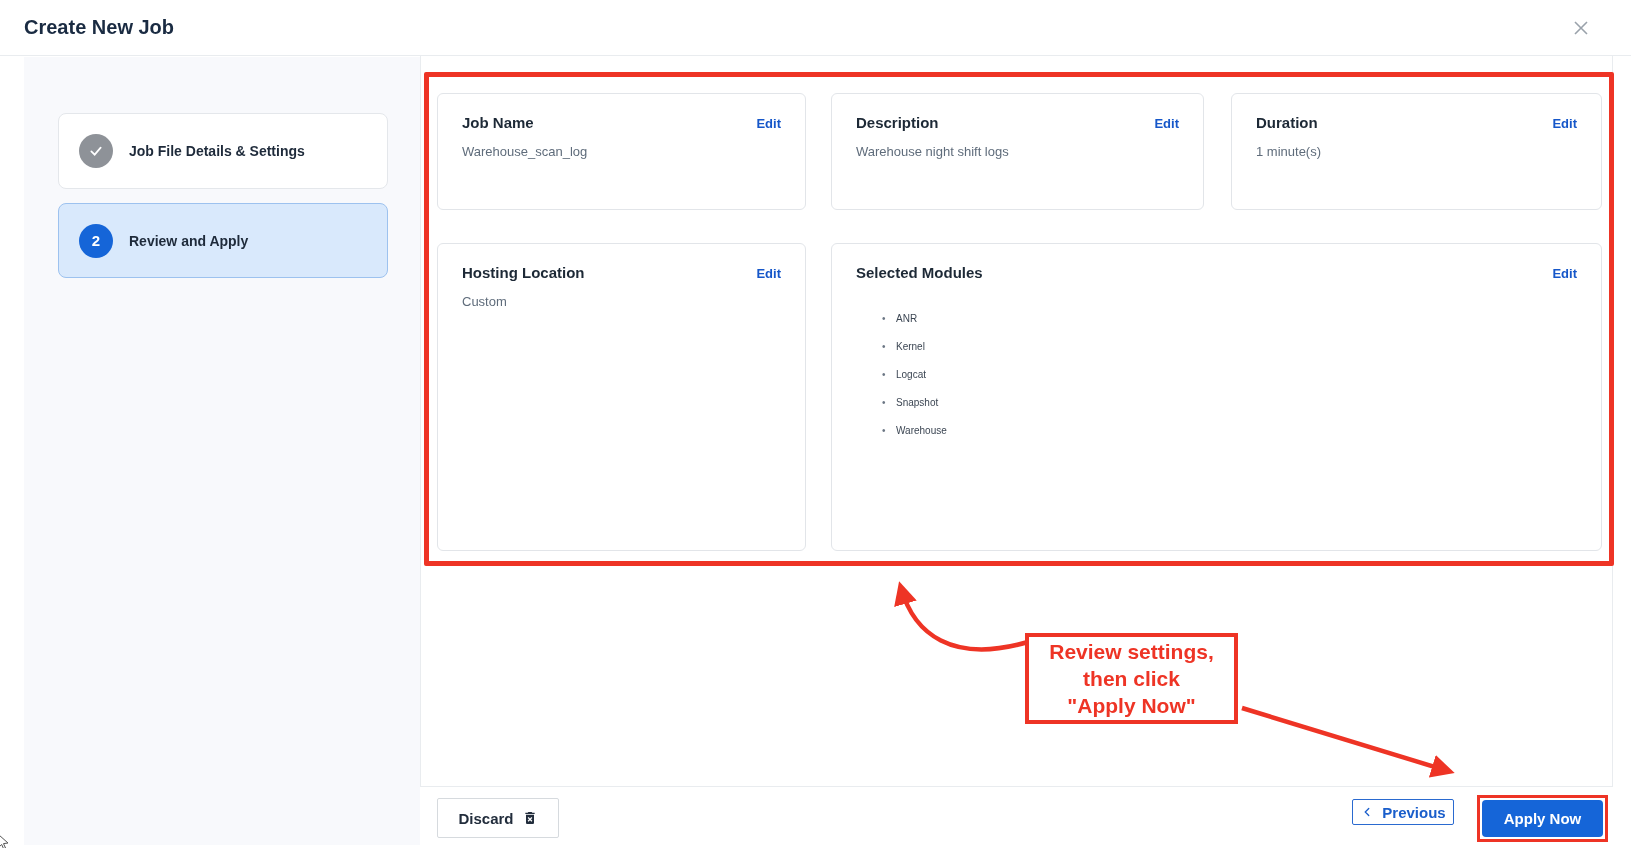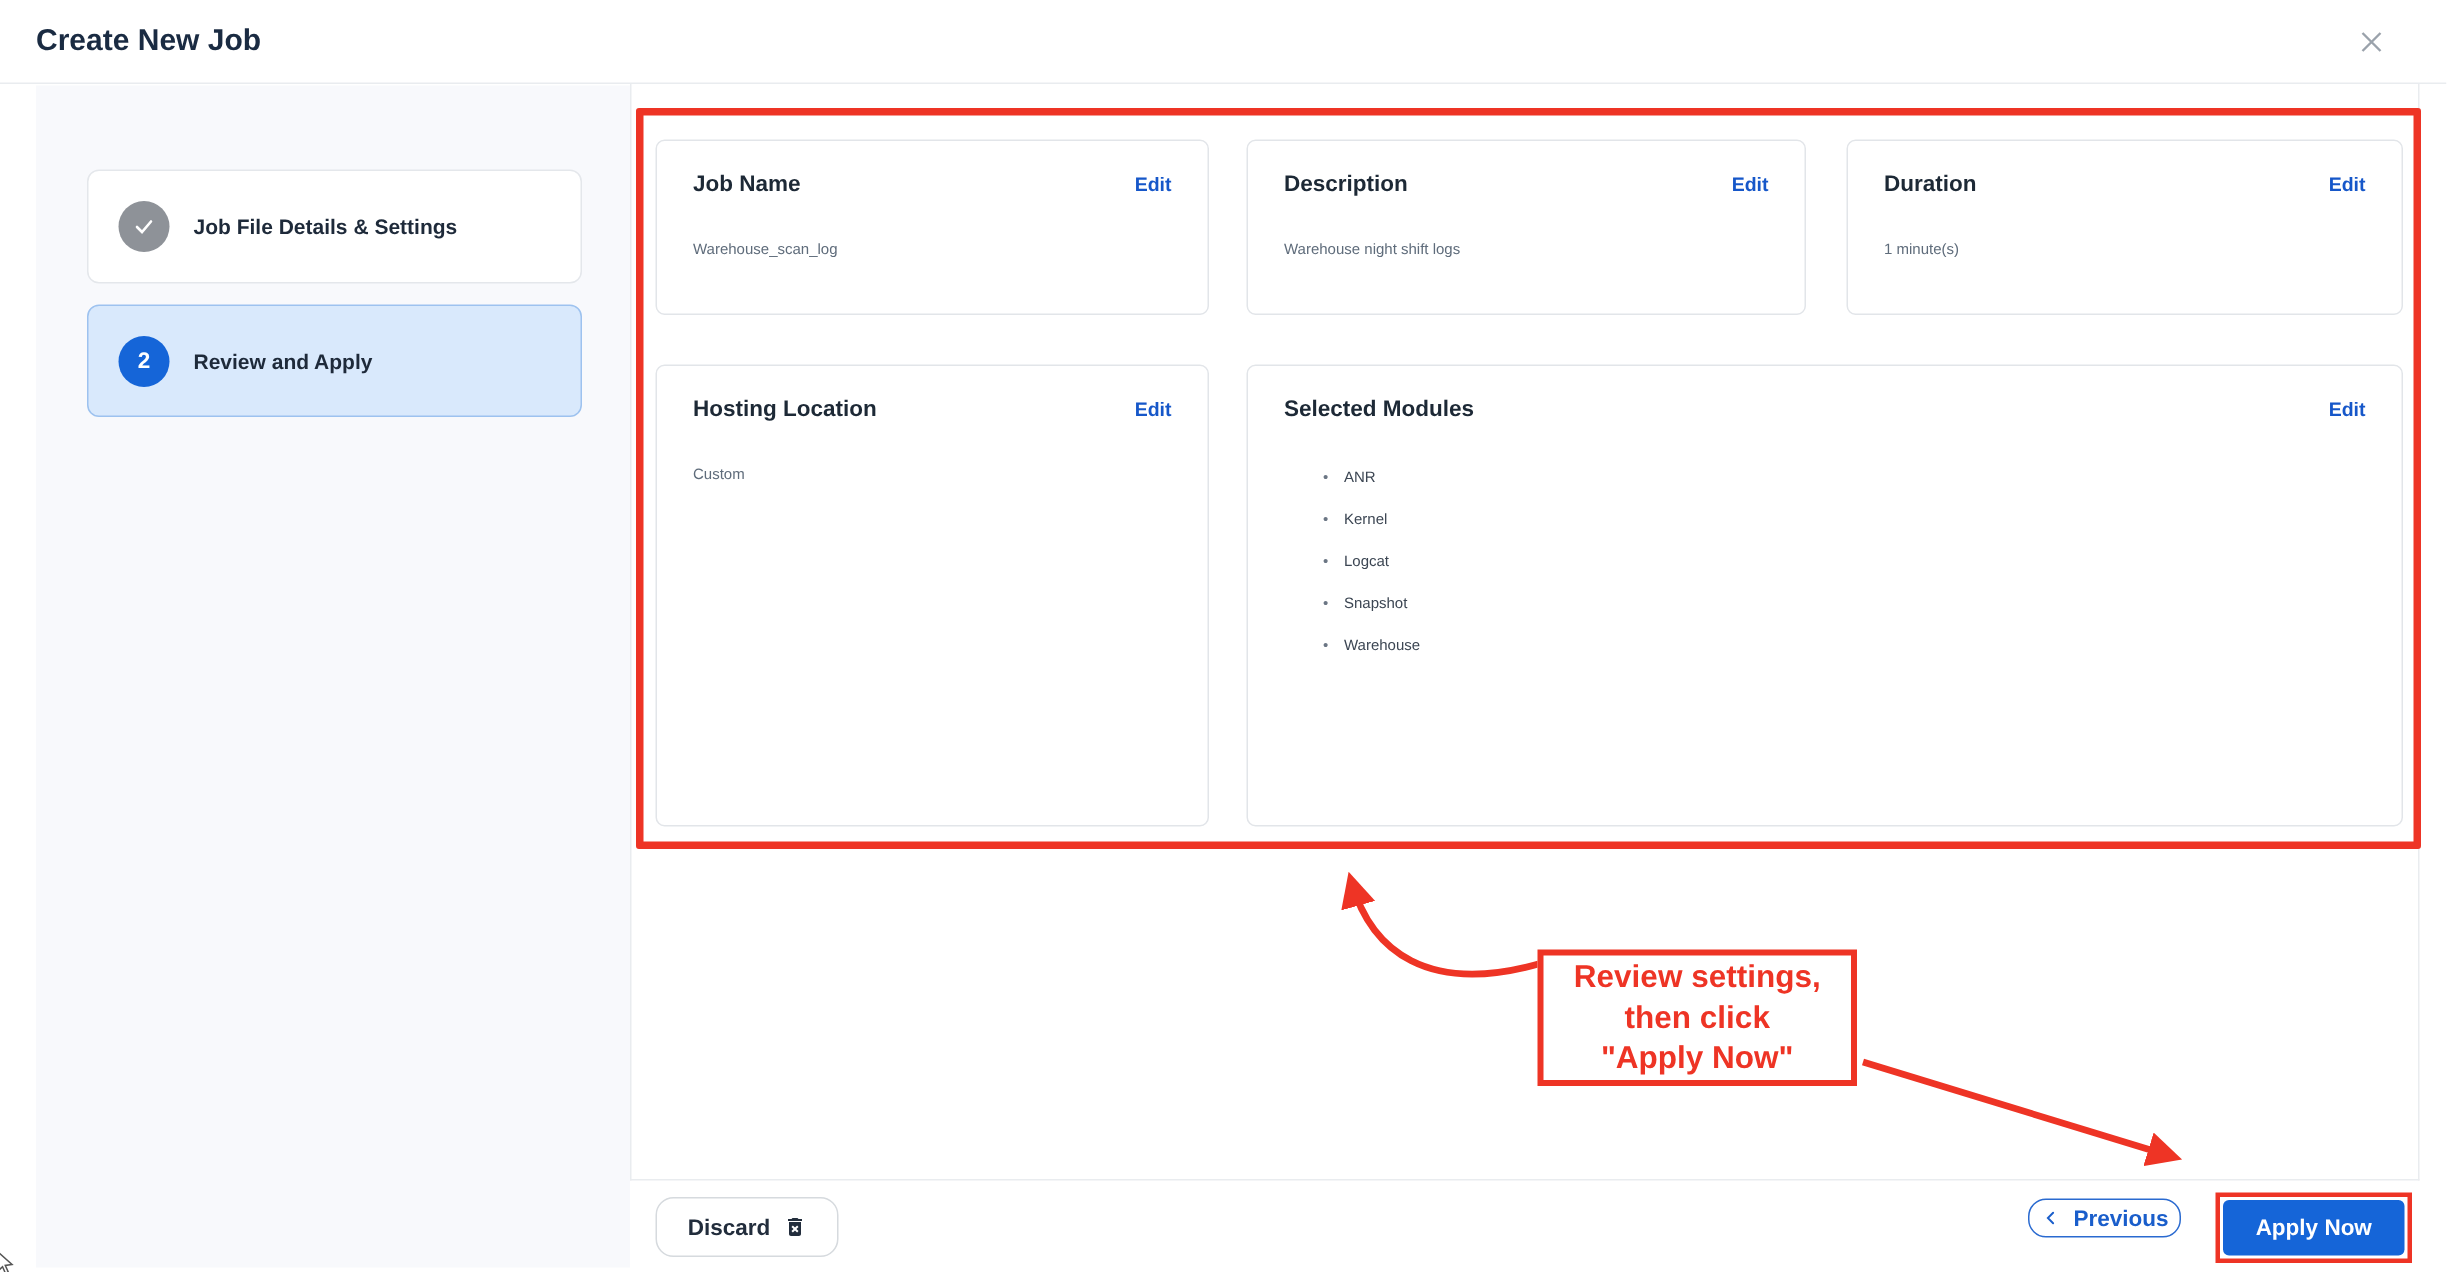--- a/index.html
+++ b/index.html
@@ -28,25 +28,25 @@
   .step-indicator.gray { background:#8e9298; }
   .step-indicator.blue { background:var(--accent,#1a6fe0); }
   .step-label { margin-left:16px; font-size:14px; font-weight:700; color:#1e2a3a; }
 
   
   .main-panel { position:absolute; left:420px; top:56px; width:1193px; height:731px;
                 background:#fff; border-left:1px solid #e9ecef; border-right:1px solid #e9ecef;
                 border-bottom:1px solid #e9ecef; }
   .card { position:absolute; background:#fff; border:1px solid #e2e5e9; border-radius:6px;
           padding:20px 24px; z-index:2; }
-  .card-head { display:flex; align-items:center; justify-content:space-between; }
+  .card-head { display:flex; align-items:flex-end; justify-content:space-between; }
   .card-title { font-size:15px; font-weight:700; color:#1d2936; }
   .edit-link { font-size:13px; font-weight:700; color:var(--link,#1657c9); cursor:pointer;
                background:none; border:none; }
-  .card-value { margin-top:30px; font-size:10px; color:#5f6c7b; }
+  .card-value { margin-top:13px; font-size:13px; color:#5f6c7b; }
   .card-job-name    { left:16px;  top:37px;  width:369px; height:117px; }
   .card-description { left:410px; top:37px;  width:373px; height:117px; }
   .card-duration    { left:810px; top:37px;  width:371px; height:117px; }
   .card-hosting     { left:16px;  top:187px; width:369px; height:308px; }
   .card-modules     { left:410px; top:187px; width:771px; height:308px; }
   .module-list { margin-top:24px; list-style:none; padding-left:40px; }
   .module-list li { position:relative; font-size:10px; color:#3c4653; line-height:28px; }
   .module-list li::before { content:"•"; position:absolute; left:-14px; color:#6b7684; }
 
   
@@ -56,21 +56,21 @@
   .anno-box { position:absolute; left:1025px; top:633px; width:213px; height:91px;
               background:#fff; border:4px solid var(--red,#ee3425); z-index:7;
               display:flex; flex-direction:column; align-items:center; justify-content:center; }
   .anno-line { font-size:21px; line-height:27px; font-weight:700; color:var(--red,#ee3425);
                white-space:nowrap; }
   .arrow-layer { position:absolute; left:0; top:0; width:1631px; height:848px; z-index:6;
                  pointer-events:none; }
 
   
   .btn { display:inline-flex; align-items:center; justify-content:center; gap:8px;
-         border-radius:12px; font-size:15px; font-weight:700; cursor:pointer;
+         border-radius:2px; font-size:15px; font-weight:700; cursor:pointer;
          font-family:"Liberation Sans", sans-serif; }
   .discard-btn { position:absolute; left:437px; top:798px; width:122px; height:40px;
                  background:#fff; border:1px solid #d6dade; color:#222d3c; }
   .previous-btn { position:absolute; left:1352px; top:799px; width:102px; height:26px;
                   background:#fff; border:1px solid #2a6ad0; color:#1a5ecb; }
   .apply-wrap { position:absolute; left:1477px; top:795px; width:131px; height:47px;
                 border:3px solid var(--red,#ee3425); padding:2px; z-index:8; background:#fff; }
   .apply-btn { width:100%; height:100%; background:var(--accent,#1565d8); color:#fff;
                border:none; border-radius:4px; font-size:15px; font-weight:700; cursor:pointer;
                font-family:"Liberation Sans", sans-serif; }

